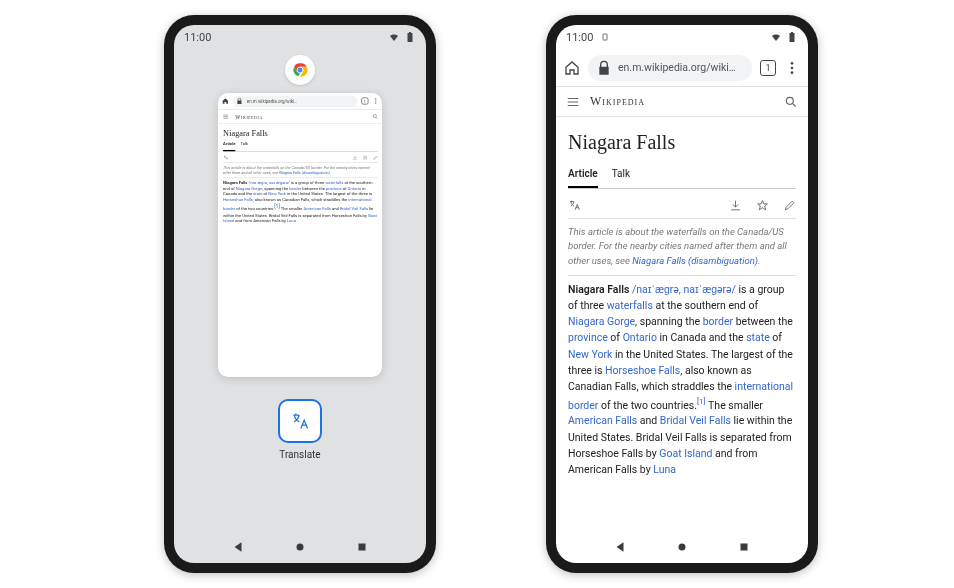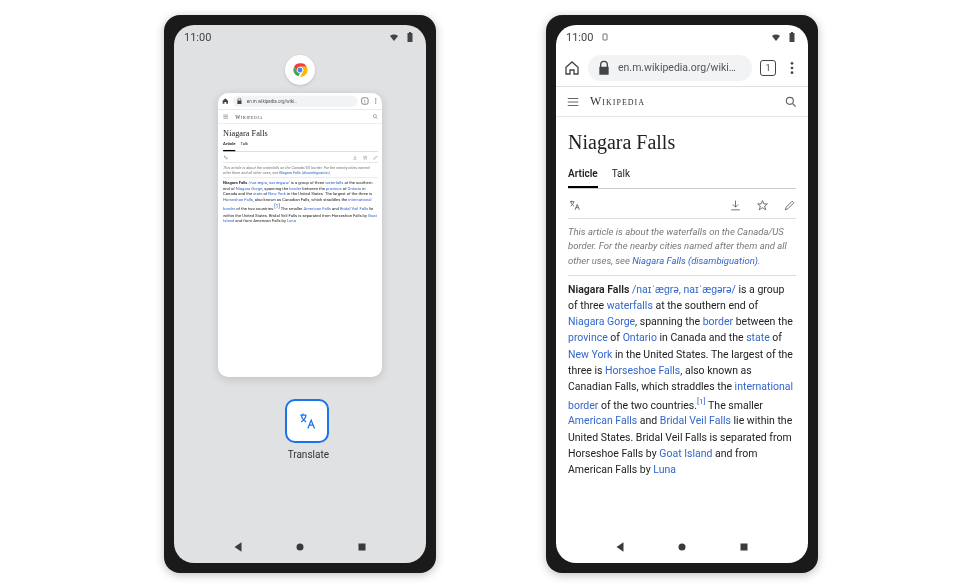--- a/index.html
+++ b/index.html
@@ -9,21 +9,21 @@
     background: #fff;
     font-family: -apple-system, Roboto, "Helvetica Neue", Arial, sans-serif;
     position: relative;
     overflow: hidden;
   }
   .phone {
     position: absolute;
     width: 272px;
     height: 558px;
     background: #1a1a1a;
-    border-radius: 16px;
+    border-radius: 30px;
     padding: 10px;
     box-shadow: 0 2px 10px rgba(0,0,0,.25);
   }
   .phone-left { left: 164px; top: 15px; }
   .phone-right { left: 546px; top: 15px; }
   .screen {
     width: 100%;
     height: 100%;
     border-radius: 20px;
     overflow: hidden;
@@ -72,21 +72,21 @@
     box-shadow:0 2px 10px rgba(0,0,0,.15);
     overflow:hidden;
     position:relative;
   }
   
   .wiki-thumb { transform: scale(.64); transform-origin: top left; width:258px; }
   .actions-row {
     display:flex; gap:14px; margin-top:22px;
   }
   .action-btn {
-    width:58px; display:flex; flex-direction:column; align-items:flex-end; gap:6px;
+    width:58px; display:flex; flex-direction:column; align-items:center; gap:6px;
     font-size:10px; color:#333;
   }
   .action-icon {
     width:44px; height:44px; border-radius:10px;
     background:#fff; border:1px solid #d0d0d0;
     display:flex; align-items:center; justify-content:center;
   }
   .action-icon.selected { border:2px solid #1a73e8; }
   .action-icon svg { width:20px; height:20px; stroke:#444; fill:none; stroke-width:1.5; }
   .action-icon.selected svg { stroke:#1a73e8; }

